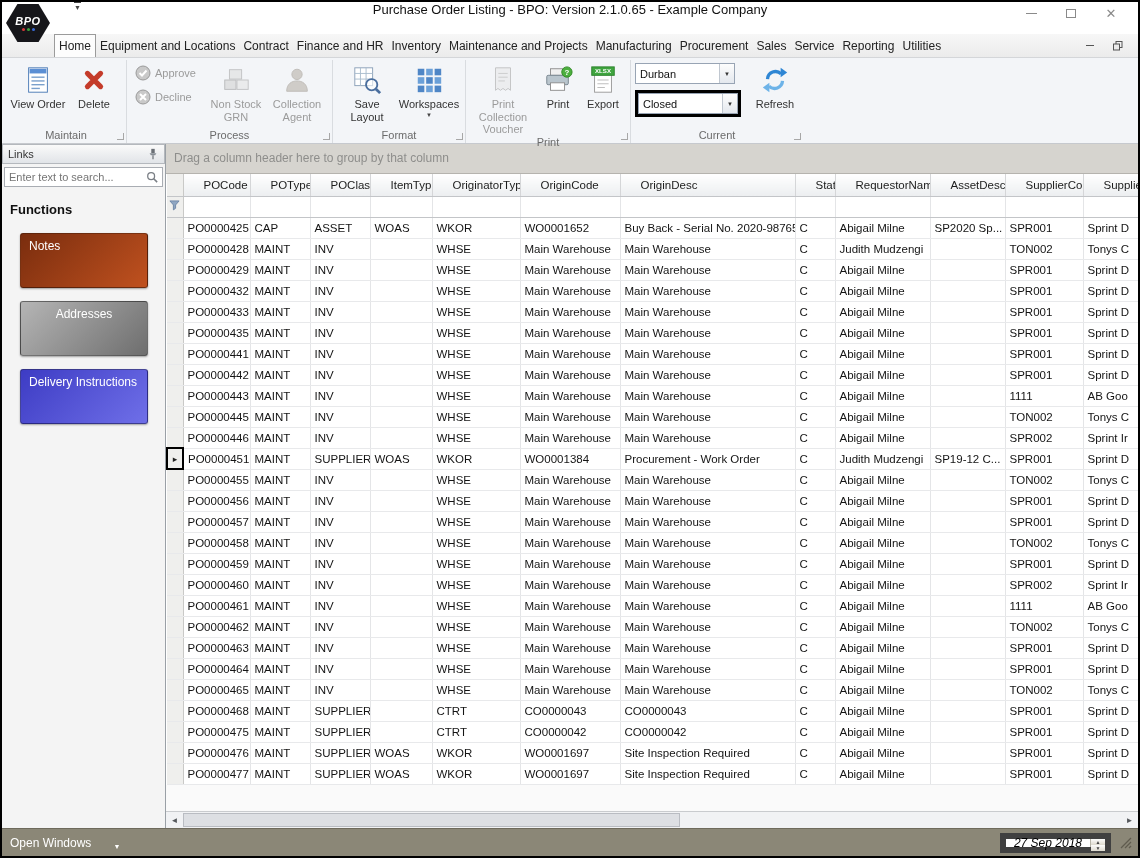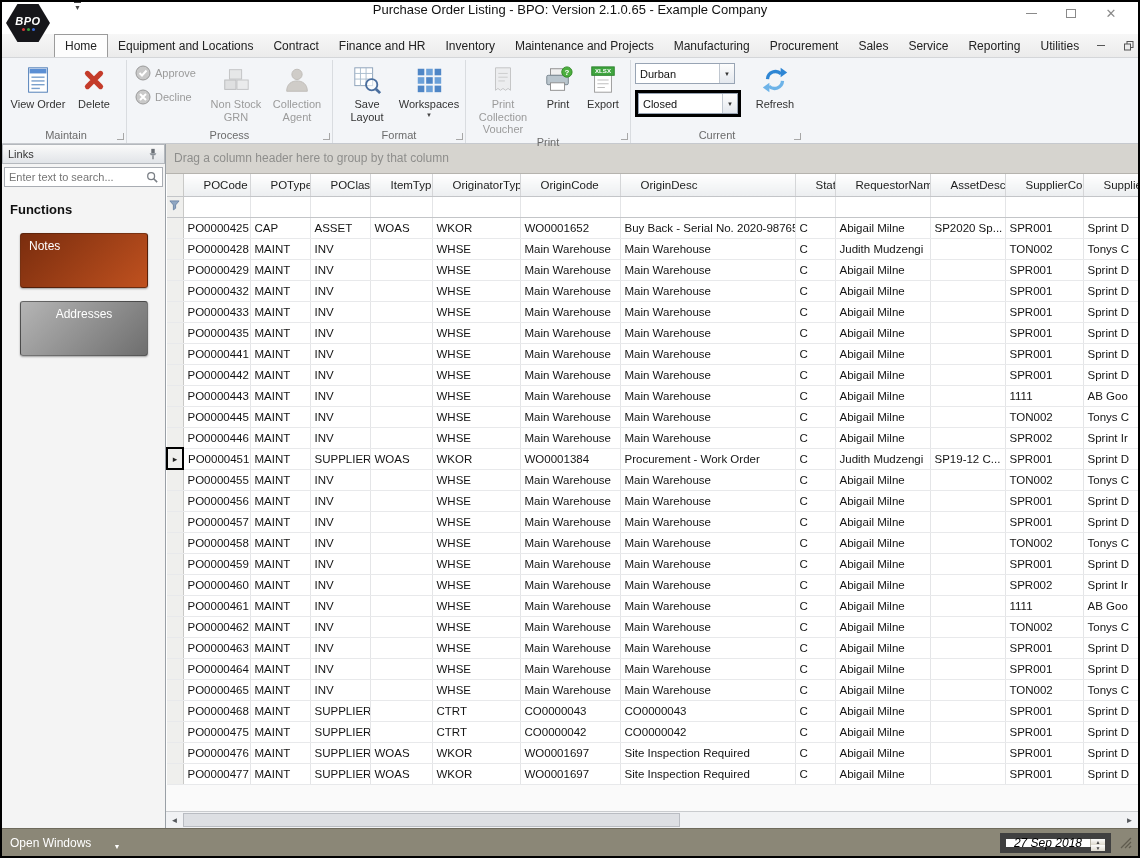--- a/index.html
+++ b/index.html
@@ -22,21 +22,21 @@
   .title-text { position:absolute; left:0; right:0; text-align:center; font-size:13px; color:#111; pointer-events:none; }
   .win-btns { margin-left:auto; display:flex; align-items:center; gap:6px; padding-right:10px; z-index:6; }
   .tb-btn { width:34px; height:22px; display:flex; align-items:center; justify-content:center; color:#8a8a8a; cursor:pointer; }
   .glyph-min { width:11px; height:1px; background:#8a8a8a; display:block; }
   .glyph-max { width:10px; height:9px; border:1px solid #8a8a8a; display:block; }
   .glyph-close { font-size:13px; line-height:1; color:#8a8a8a; }
 
   
   .tabrow { height:24px; background:linear-gradient(#f7f7f7,#ebebeb); display:flex;
             align-items:flex-end; padding-left:52px; border-bottom:1px solid #d4d6d9; flex:0 0 auto; }
-  .tab { padding:0 10px; height:21px; line-height:21px; font-size:12px; color:#222; cursor:pointer; white-space:nowrap; }
+  .tab { padding:0 4px; height:21px; line-height:21px; font-size:12px; color:#222; cursor:pointer; white-space:nowrap; }
   .tab.active { background:#fdfdfd; border:1px solid #9b9b9b; border-bottom:none; height:23px; line-height:22px; }
   .mdi-btns { margin-left:auto; display:flex; align-items:center; gap:4px; padding:0 8px 3px 0; }
   .mdi-btn { width:24px; height:17px; display:flex; align-items:center; justify-content:center; color:#555; cursor:pointer; }
   .glyph-min-s { width:8px; height:1px; background:#555; display:block; }
 
   
   .ribbon { height:86px; background:#f3f5f8; border-bottom:1px solid #c6c9ce; display:flex;
             padding:2px 2px 0 4px; flex:0 0 auto; }
   .rgroup { display:flex; flex-direction:column; border-right:1px solid #d9dce0; padding:0 4px; position:relative; }
   .rgroup-body { flex:1; display:flex; align-items:flex-start; padding-top:3px; }
@@ -354,20 +354,21 @@
         <input type="text" placeholder="Enter text to search..." style="">
         <svg width="12" height="12" viewBox="0 0 14 14">
           <circle cx="6" cy="6" r="4" fill="none" stroke="#7a7f85" stroke-width="1.5"></circle>
           <line x1="9" y1="9" x2="13" y2="13" stroke="#7a7f85" stroke-width="1.8"></line>
         </svg>
       </div>
       <div class="functions-title">Functions</div>
       <div>
           <div class="func-btn" style="background: linear-gradient(135deg, rgb(122, 45, 14), rgb(192, 81, 31));">Notes</div>
           <div class="func-btn" style="background: linear-gradient(135deg, rgb(181, 181, 181), rgb(110, 110, 110)); text-align: center;">Addresses</div>
+          <div class="func-btn" style="background: linear-gradient(135deg, rgb(61, 60, 196), rgb(111, 111, 232));">Delivery Instructions</div>
         </div>
     </div>
 
     <div class="gridarea">
       <div class="groupbar">Drag a column header here to group by that column</div>
       <div class="gridwrap">
         <table class="grid">
           <colgroup>
               <col style="width: 16px;">
               <col style="width: 67px;">

